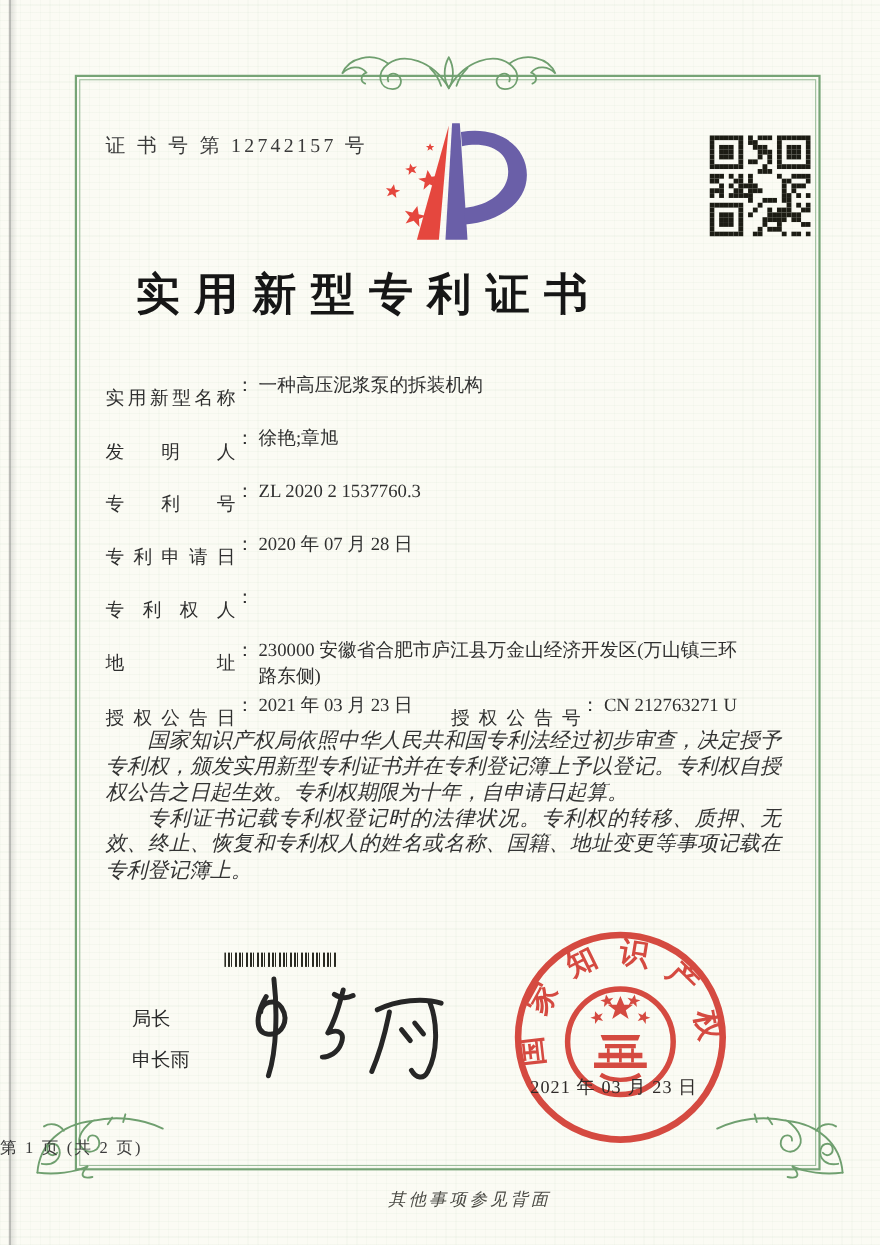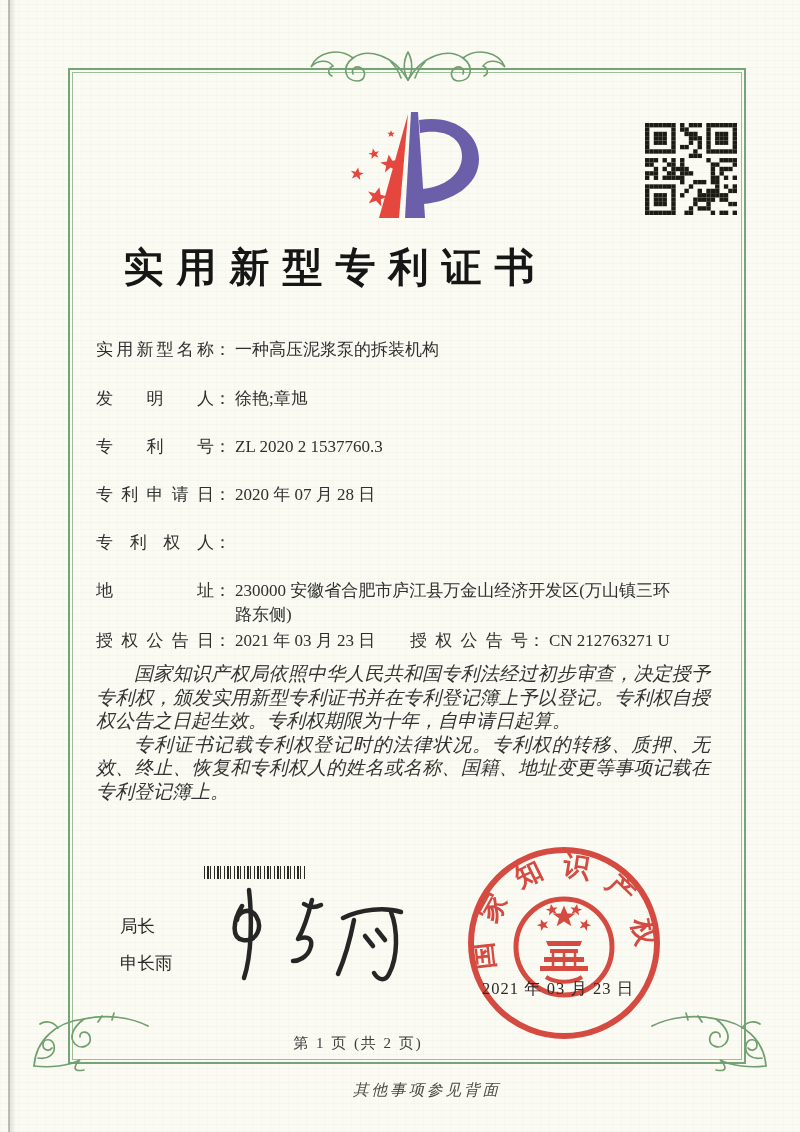--- a/index.html
+++ b/index.html
@@ -23,40 +23,40 @@
 
   .logo{position:absolute;left:333px;top:104px;width:152px;height:122px;}
   .qr{position:absolute;left:645px;top:123px;width:92px;height:92px;}
   .qr svg{width:92px;height:92px;fill:#1c1c14;}
 
   .title{position:absolute;left:0;top:240px;width:658px;text-align:center;
     font-size:40px;font-weight:600;letter-spacing:13px;color:#161616;text-indent:13px;}
 
   .fields{position:absolute;left:96px;top:0;width:620px;color:#2f2f2f;}
   .field-row{position:absolute;display:flex;align-items:flex-start;font-size:17px;line-height:24px;}
-  .field-label{display:inline-block;width:118px;text-align:justify;text-align-last:justify;white-space:normal;}
+  .field-label{display:inline-block;width:118px;text-align:justify;text-align-last:justify;white-space:normal;margin-top:12px;}
   .field-colon{display:inline-block;margin-right:4px;}
   .field-value{display:inline-block;}
   .val-wrap{width:436px;}
 
   .paragraphs{position:absolute;left:96px;top:662px;width:614px;color:#333;
     font-size:19px;line-height:23.6px;text-align:justify;font-style:italic;}
   .paragraphs p{margin:0;text-indent:2em;}
 
   .director{position:absolute;left:96px;top:908px;font-family:"Liberation Sans","DejaVu Sans",sans-serif;
     font-size:17.5px;color:#2b2b2b;line-height:37px;margin-left:24px;}
   .barcode{position:absolute;left:204px;top:866px;width:103px;height:13px;
     background:repeating-linear-gradient(90deg,#2a2a22 0 1px,transparent 1px 3px,#2a2a22 3px 5px,transparent 5px 6px,#2a2a22 6px 7px,transparent 7px 10px);}
   .signature{position:absolute;left:212px;top:876px;width:205px;height:115px;}
   .signature path{stroke:#262626;stroke-width:4.5;fill:none;stroke-linecap:round;stroke-linejoin:round;}
 
   .seal{position:absolute;left:466px;top:845px;width:196px;height:196px;opacity:0.92;}
   .seal-date{position:absolute;left:482px;top:978px;width:180px;font-size:16.5px;color:#2e2a28;letter-spacing:1px;}
 
-  .page-num{position:absolute;left:0;top:1034px;width:716px;text-align:center;font-size:15px;color:#3c3c3c;letter-spacing:2px;}
+  .page-num{position:absolute;left:0;top:1034px;width:716px;font-size:15px;color:#3c3c3c;letter-spacing:2px;}
   .back-note{position:absolute;left:0;top:1080px;width:800px;text-align:center;font-size:15.5px;color:#4a4a44;font-style:italic;letter-spacing:3px;padding-left:27px;}
 </style>
 </head>
 <body>
 
 <div class="page">
   <div class="scan-edge"></div>
   <div class="scan-edge2"></div>
 
   <div class="frame">
@@ -86,20 +86,21 @@
   <svg class="ornament-br" viewBox="0 0 124 66">
     <g stroke="#6f9f6f" stroke-width="1.7" fill="none" stroke-linecap="round">
       <path d="M6,60 C8,34 28,16 56,13 C44,22 41,32 47,38 C53,44 64,40 62,31 C60,24 51,25 52,31"></path>
       <path d="M56,13 C78,8 102,11 120,20"></path>
       <path d="M10,52 C20,54 28,48 26,39 C24,32 15,32 15,39 C15,44 21,46 24,42"></path>
       <path d="M6,60 C22,62 40,60 52,54 C44,62 46,66 56,64"></path>
       <path d="M30,22 C26,16 18,14 12,18 M70,16 l4,-6 M84,14 l2,-7"></path>
     </g>
   </svg>
 
+  <div class="cert-number">证 书 号 第 12742157 号</div>
 
   <svg class="logo" viewBox="0 0 152 122">
     <defs>
       <path id="star" d="M0,-10 L2.94,-3.09 10,-3.09 4.28,1.18 6.47,8.09 0,3.82 -6.47,8.09 -4.28,1.18 -10,-3.09 -2.94,-3.09 Z"></path>
     </defs>
     <path d="M75,10 L66,114 L46,114 Z" fill="#e5473e"></path>
     <path d="M78,8 L85,8 L92,114 L72,114 Z" fill="#6a5fa8"></path>
     <path d="M86,16 C122,10 146,30 146,55 C146,82 118,98 90,100 L89,85 C112,83 129,70 129,52 C129,33 110,24 87,29 Z" fill="#6a5fa8"></path>
     <use href="#star" transform="translate(58,30) scale(0.38)" fill="#e5473e"></use>
     <use href="#star" transform="translate(41,50) scale(0.55) rotate(-12)" fill="#e5473e"></use>

